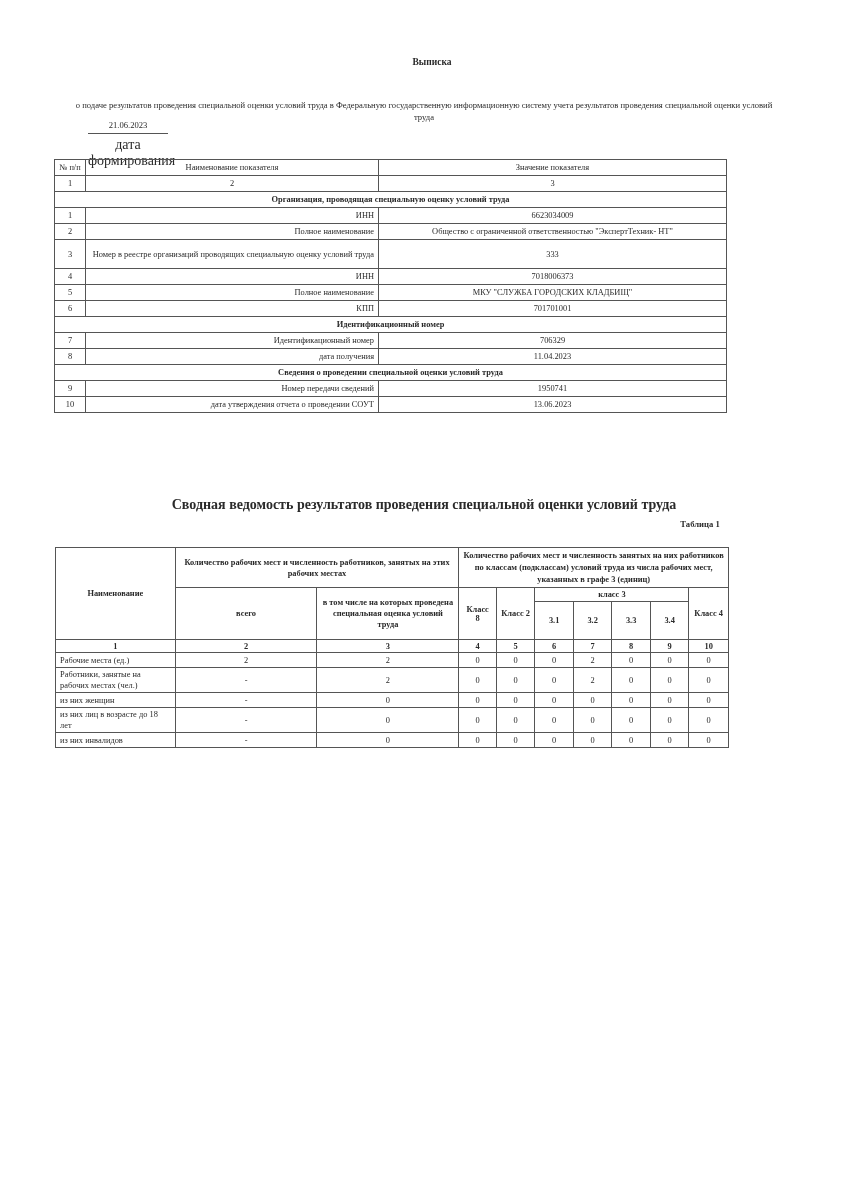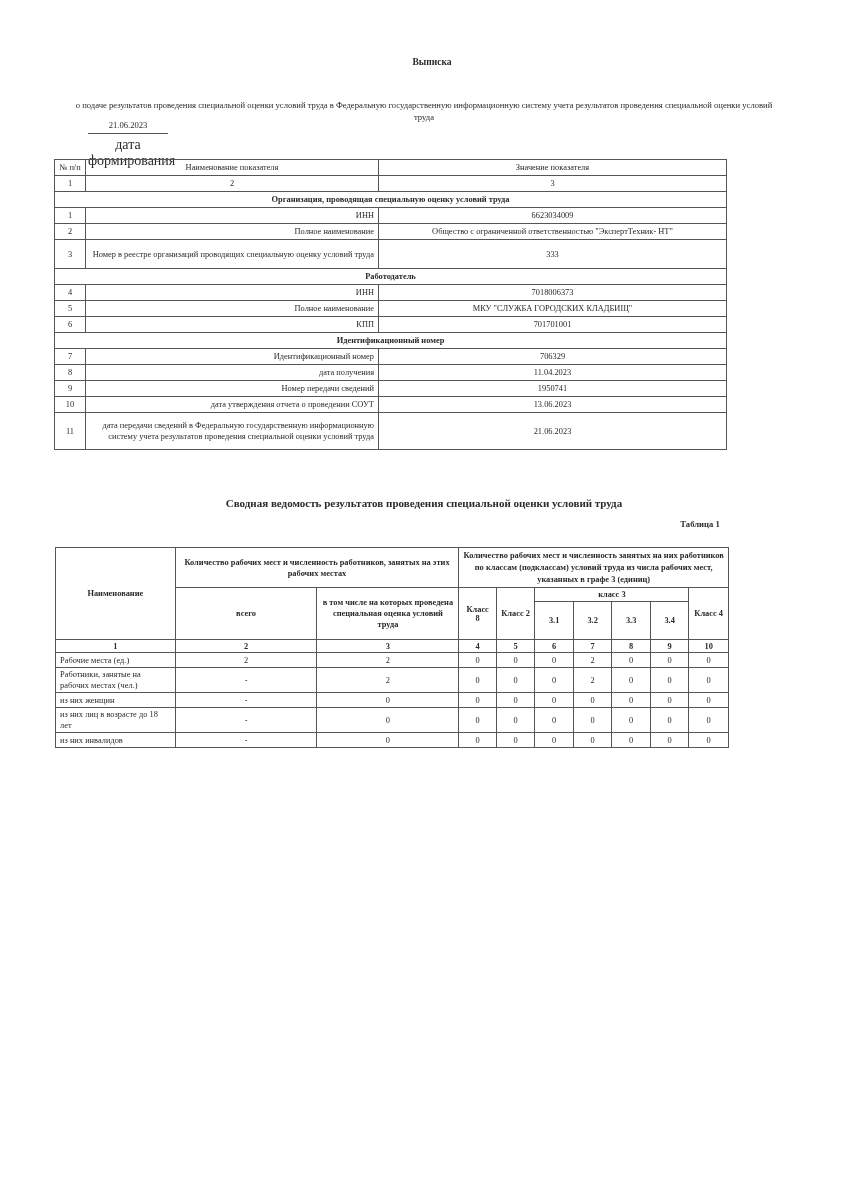--- a/index.html
+++ b/index.html
@@ -19,21 +19,21 @@
   .t1 { top:159px; left:54px; width:673px; }
   .t1 td { height:15px; }
   .t1 .c-num { width:22px; text-align:center; }
   .t1 .c-name { width:284px; text-align:right; }
   .t1 .c-val { text-align:center; }
   .t1 .hdr td { text-align:center; }
   .t1 .section td { text-align:center; font-weight:bold; }
   .t1 .tall td { height:28px; line-height:11px; }
   .t1 .tall3 td { height:36px; line-height:11px; }
 
-  .t2-title { top:497px; left:0; width:848px; text-align:center; font-weight:bold; font-size:11px; }
+  .t2-title { top:497px; left:0; width:848px; text-align:center; font-weight:bold; font-size:14px; }
   .t2-label { top:519px; left:660px; width:80px; text-align:center; font-weight:bold; font-size:8.6px; }
 
   .t2 { top:547px; left:55px; width:674px; }
   .t2 td { text-align:center; font-size:8.4px; }
   .t2 .bold { font-weight:bold; }
   .t2 .left { text-align:left; }
   .t2 .num-row td { font-weight:bold; height:12px; }
   .t2 .data td { height:14px; }
   .t2 .data.tall td { height:24px; line-height:11px; }
 </style>
@@ -72,23 +72,20 @@
     <td class="c-num">2</td>
     <td class="c-name">Полное наименование</td>
     <td class="c-val">Общество с ограниченной ответственностью "ЭкспертТехник- НТ"</td>
   </tr>
   <tr class="tall">
     <td class="c-num">3</td>
     <td class="c-name">Номер в реестре организаций проводящих специальную оценку условий труда</td>
     <td class="c-val">333</td>
   </tr>
 
-  <tr class="section">
-        <td colspan="3">Работодатель</td>
-      </tr>
   <tr>
     <td class="c-num">4</td>
     <td class="c-name">ИНН</td>
     <td class="c-val">7018006373</td>
   </tr>
   <tr>
     <td class="c-num">5</td>
     <td class="c-name">Полное наименование</td>
     <td class="c-val">МКУ "СЛУЖБА ГОРОДСКИХ КЛАДБИЩ"</td>
   </tr>
@@ -105,34 +102,32 @@
     <td class="c-num">7</td>
     <td class="c-name">Идентификационный номер</td>
     <td class="c-val">706329</td>
   </tr>
   <tr>
     <td class="c-num">8</td>
     <td class="c-name">дата получения</td>
     <td class="c-val">11.04.2023</td>
   </tr>
 
+  <tr class="section">
+        <td colspan="3">Сведения о проведении специальной оценки условий труда</td>
+      </tr>
   <tr>
     <td class="c-num">9</td>
     <td class="c-name">Номер передачи сведений</td>
     <td class="c-val">1950741</td>
   </tr>
   <tr>
     <td class="c-num">10</td>
     <td class="c-name">дата утверждения отчета о проведении СОУТ</td>
     <td class="c-val">13.06.2023</td>
-  </tr>
-  <tr class="tall3">
-    <td class="c-num">11</td>
-    <td class="c-name">дата передачи сведений в Федеральную государственную информационную систему учета результатов проведения специальной оценки условий труда</td>
-    <td class="c-val">21.06.2023</td>
   </tr>
 </tbody>
   </table>
 
 <div class="abs t2-title">Сводная ведомость результатов проведения специальной оценки условий труда</div>
 <div class="abs t2-label">Таблица 1</div>
 
 <table class="t2">
   <colgroup>
     <col style="width:118px">

